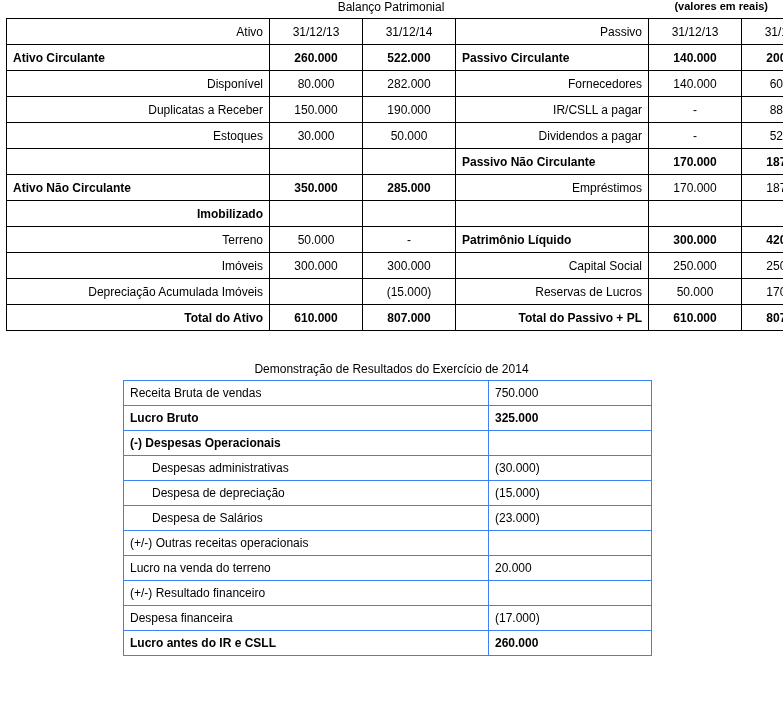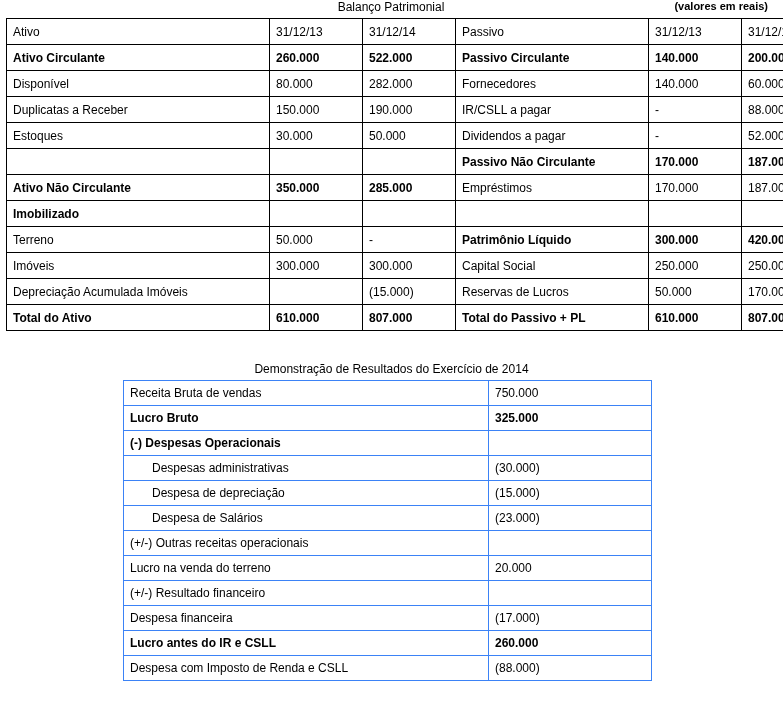--- a/index.html
+++ b/index.html
@@ -53,23 +53,23 @@
     table-layout: fixed;
   }
   table.bp td {
     border: 1px solid #000000;
     height: 25px;
     padding: 0 6px;
     font-size: 12px;
     vertical-align: middle;
   }
   .c-label-left   { width: 250px; }
-  .c-num          { width: 80px;  }
+  .c-num          { width: 80px;  text-align: center; }
   .c-label-right  { width: 180px; margin-top: 20px; }
-  .center { text-align: left; }
+  .center { text-align: right; }
   .bold   { font-weight: bold; }
 
   
   .dre-title {
     position: absolute;
     left: 0;
     right: 0;
     top: 362px;
     text-align: center;
     font-size: 12px;
@@ -246,20 +246,16 @@
           <td class="d-value"></td>
         </tr>
         <tr>
           <td class="d-label">Despesa financeira</td>
           <td class="d-value">(17.000)</td>
         </tr>
         <tr>
           <td class="d-label bold">Lucro antes do IR e CSLL</td>
           <td class="d-value bold">260.000</td>
         </tr>
-        <tr>
-          <td class="d-label">Despesa com Imposto de Renda e CSLL</td>
-          <td class="d-value">(88.000)</td>
-        </tr>
       </tbody>
   </table>
 
 </div>
 
 </body></html>

